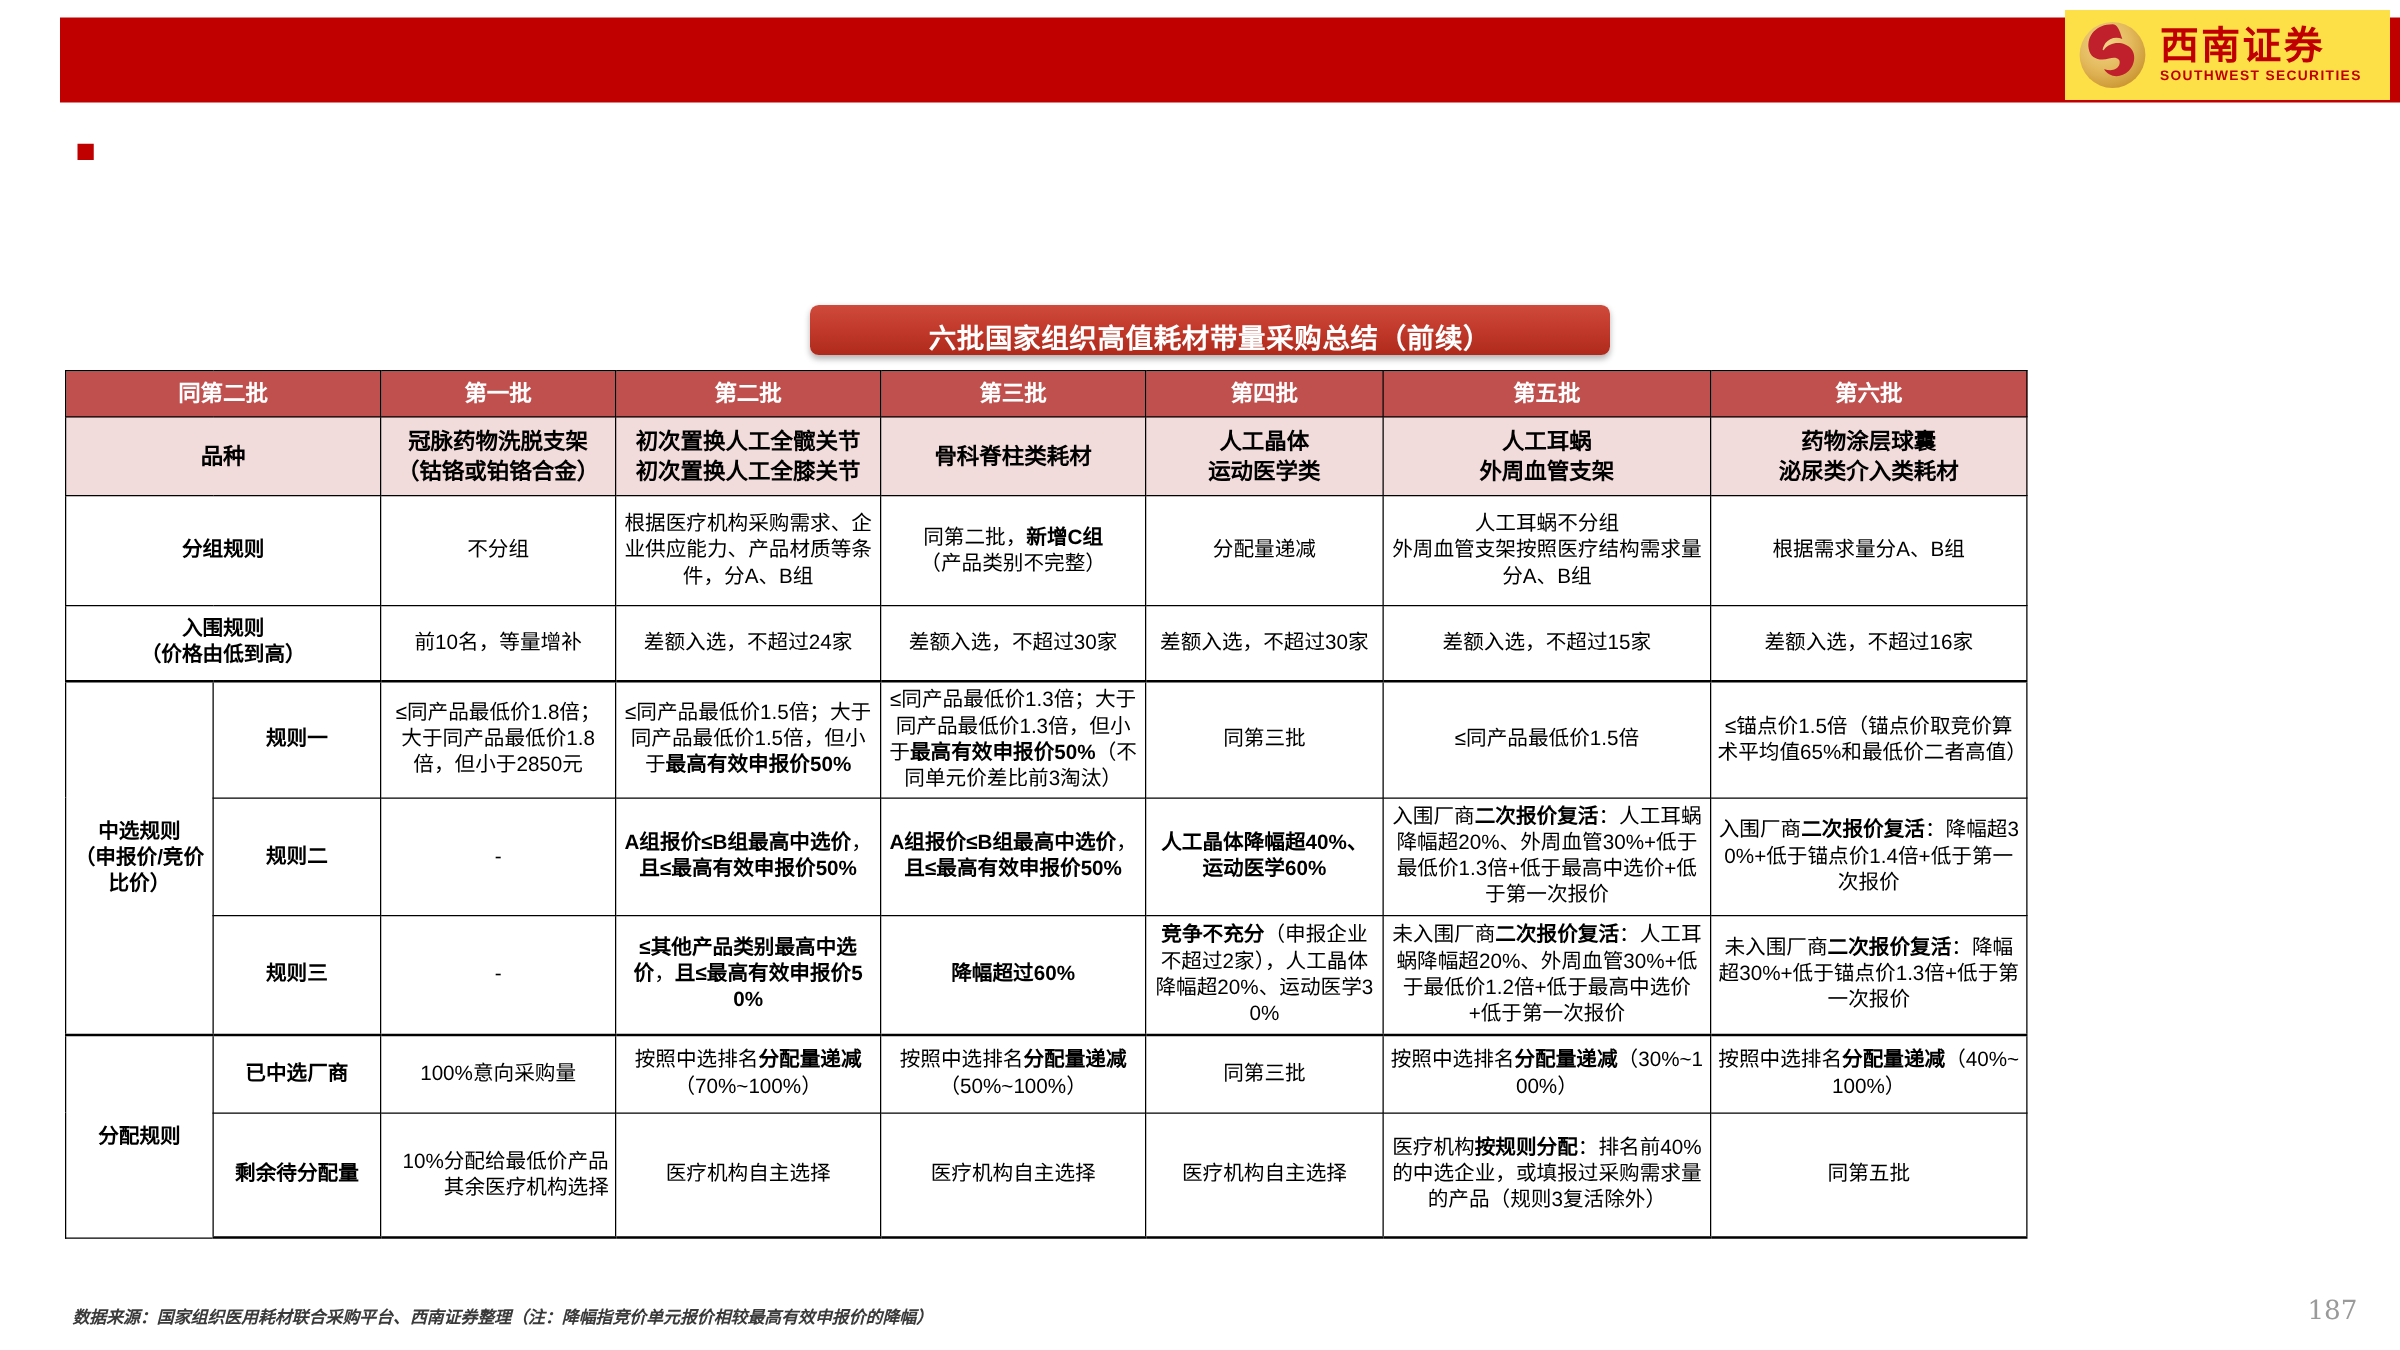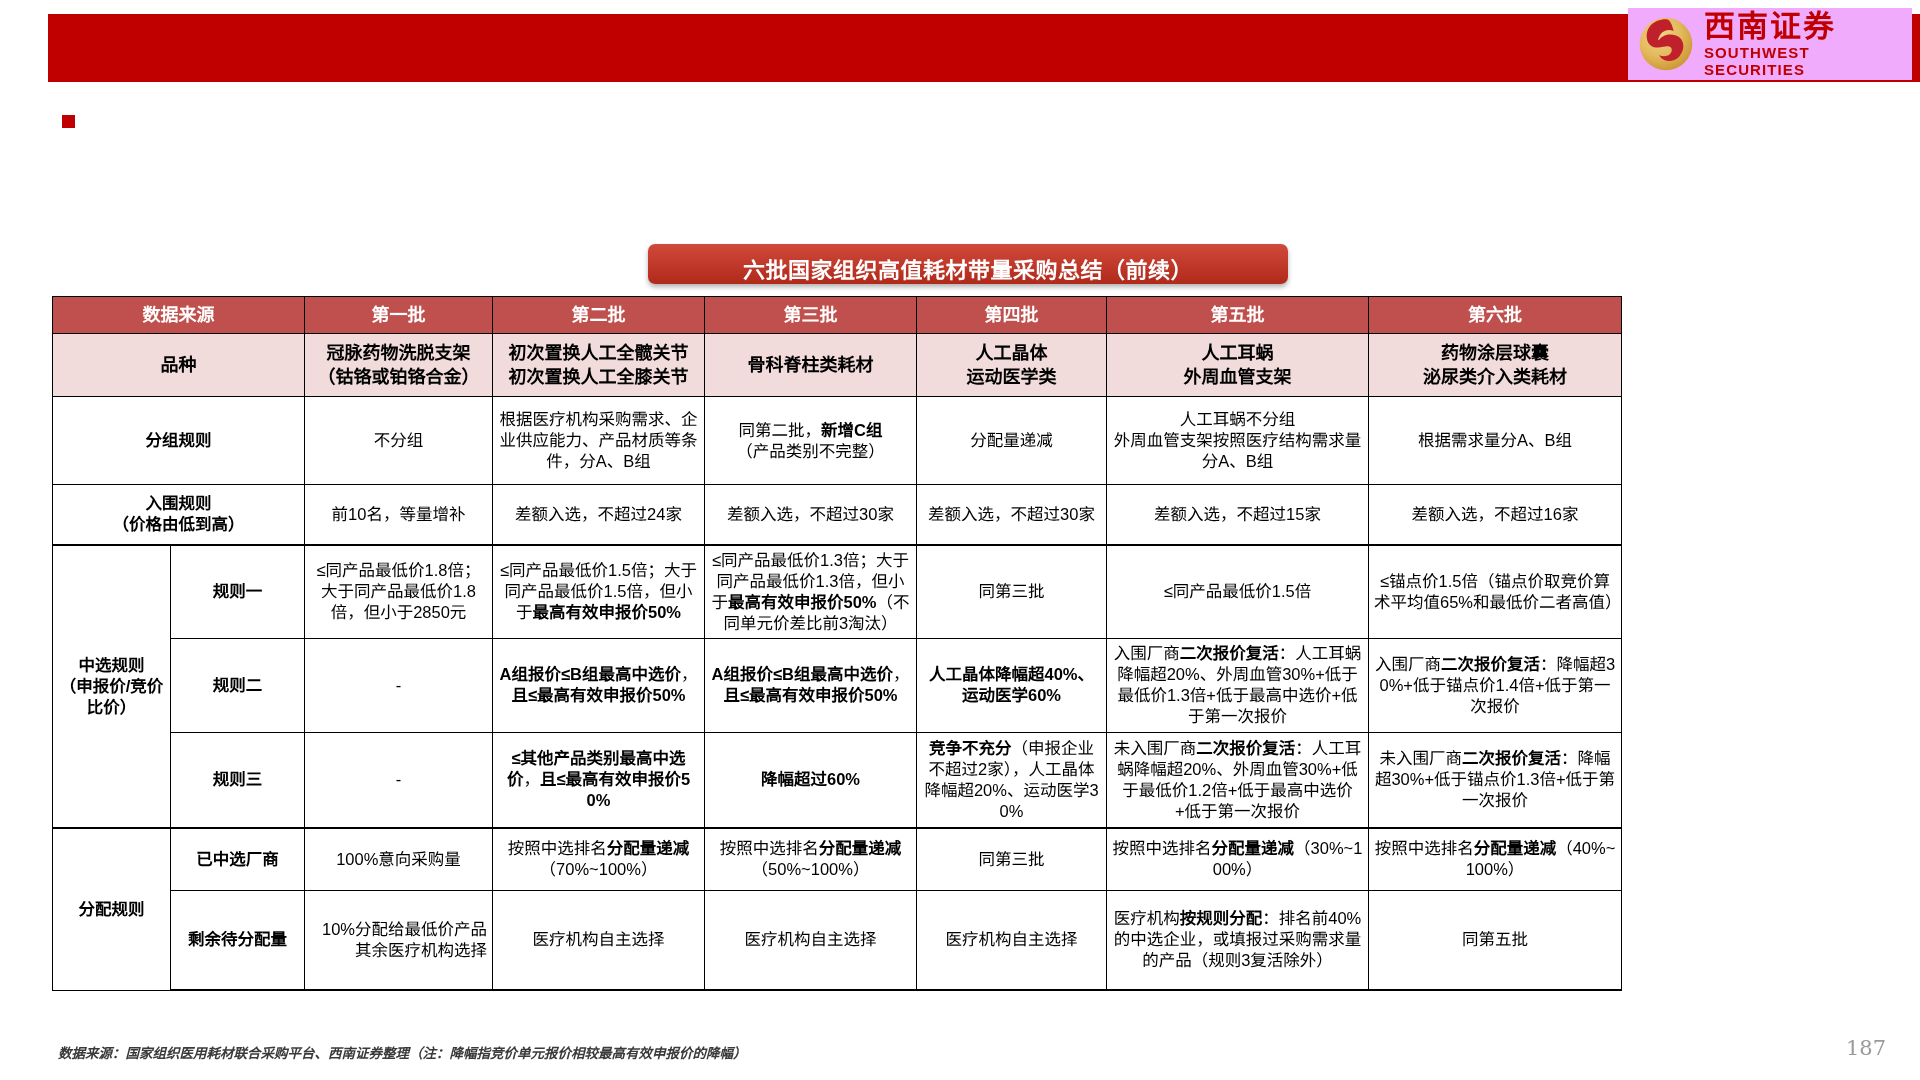--- a/index.html
+++ b/index.html
@@ -45,23 +45,23 @@
   .header-rule {
     position: absolute;
     left: 48px; top: 76px;
     width: 1872px;
     height: 6px;
     background: #C00000;
   }
   .logo-box {
     position: absolute;
     right: 8px; top: 8px;
-    width: 284px;
+    width: 260px;
     height: 72px;
-    background: #f0abfc;
+    background: #fde047;
     display: flex;
     align-items: center;
     padding-left: 10px;
     box-sizing: border-box;
   }
   .logo-mark {
     width: 56px; height: 56px;
     flex: 0 0 56px;
   }
   .logo-text {
@@ -72,21 +72,21 @@
   }
   .logo-cn {
     font-size: 31px;
     font-weight: bold;
     color: #C00000;
     font-family: "DejaVu Serif", "Liberation Serif", serif;
     letter-spacing: 2px;
     line-height: 1.05;
   }
   .logo-en {
-    font-size: 15px;
+    font-size: 11px;
     font-weight: bold;
     color: #C00000;
     letter-spacing: 1.1px;
     margin-top: 2px;
   }
 
   
   .bullet-row {
     position: absolute;
     left: 62px; top: 104px;
@@ -238,21 +238,21 @@
       <col style="width:212px">
         <col style="width:212px">
         <col style="width:190px">
       <col style="width:262px">
         <col style="width:253px">
         <col style="width:253px">
     </colgroup>
 
     <tbody>
         <tr>
-      <th colspan="2">数据来源</th>
+      <th colspan="2">同第二批</th>
       <th>第一批</th>
       <th>第二批</th>
       <th>第三批</th>
       <th>第四批</th>
       <th>第五批</th>
       <th>第六批</th>
     </tr>
 
     <tr class="variety">
       <td colspan="2" class="rowlabel">品种</td>

